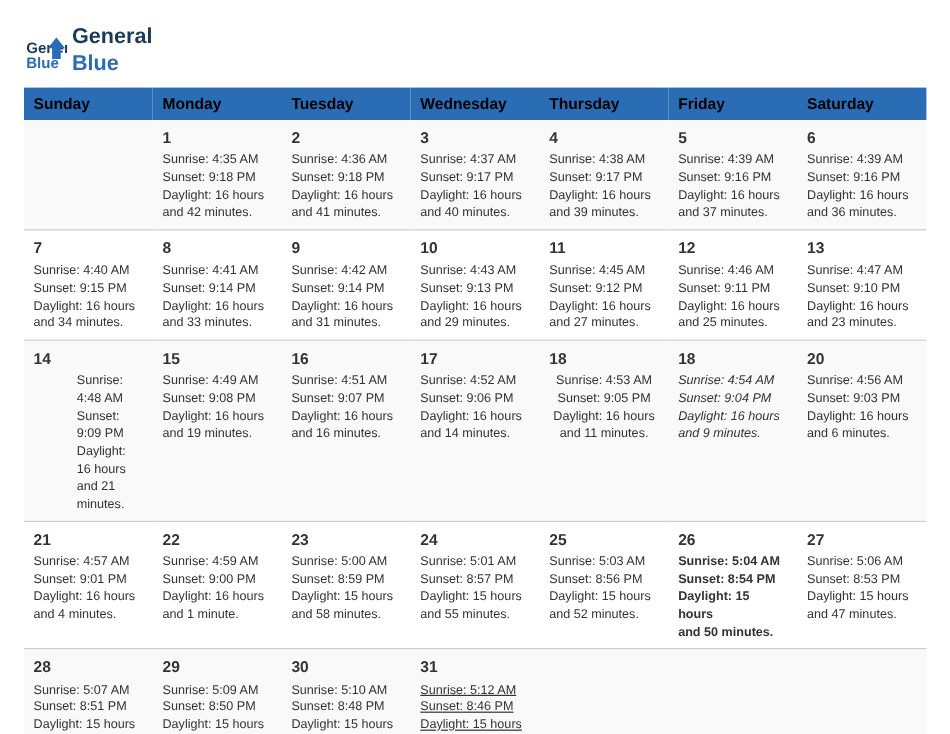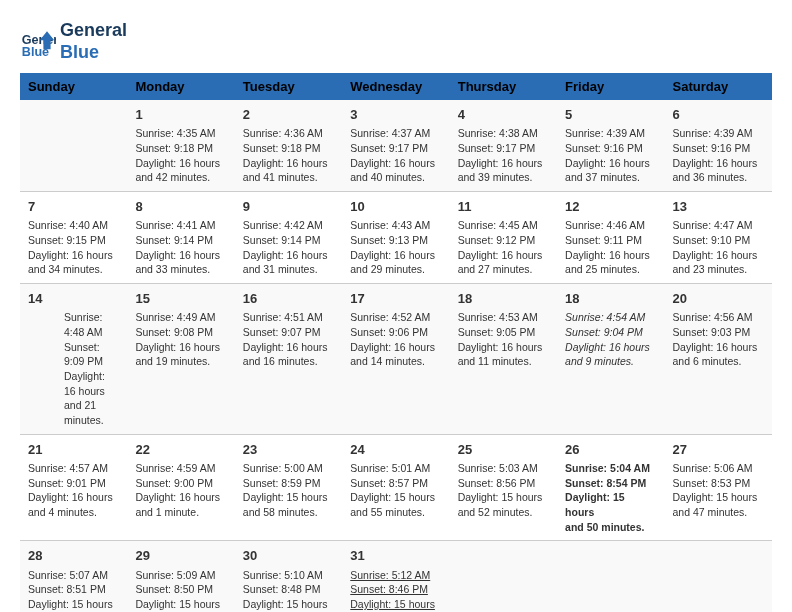--- a/index.html
+++ b/index.html
@@ -237,21 +237,21 @@
         </td>
         <td>
           <div class="day-num">17</div>
           <div class="day-info" style="white-space: pre-line;">Sunrise: 4:52 AM
 Sunset: 9:06 PM
 Daylight: 16 hours
 and 14 minutes.</div>
         </td>
         <td>
           <div class="day-num">18</div>
-          <div class="day-info" style="white-space: pre-line;">Sunrise: 4:53 AM
+          <div class="day-info" style="white-space: pre-line; text-align: center;">Sunrise: 4:53 AM
 Sunset: 9:05 PM
 Daylight: 16 hours
 and 11 minutes.</div>
         </td>
         <td>
           <div class="day-num">18</div>
           <div class="day-info" style="white-space: pre-line; font-style: italic;">Sunrise: 4:54 AM
 Sunset: 9:04 PM
 Daylight: 16 hours
 and 9 minutes.</div>

